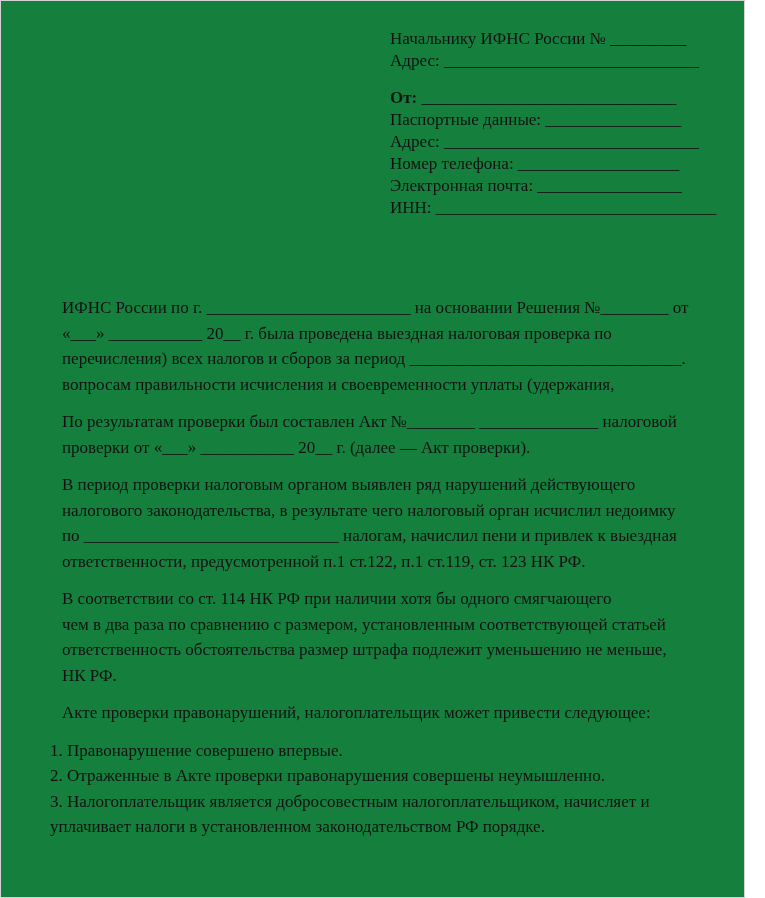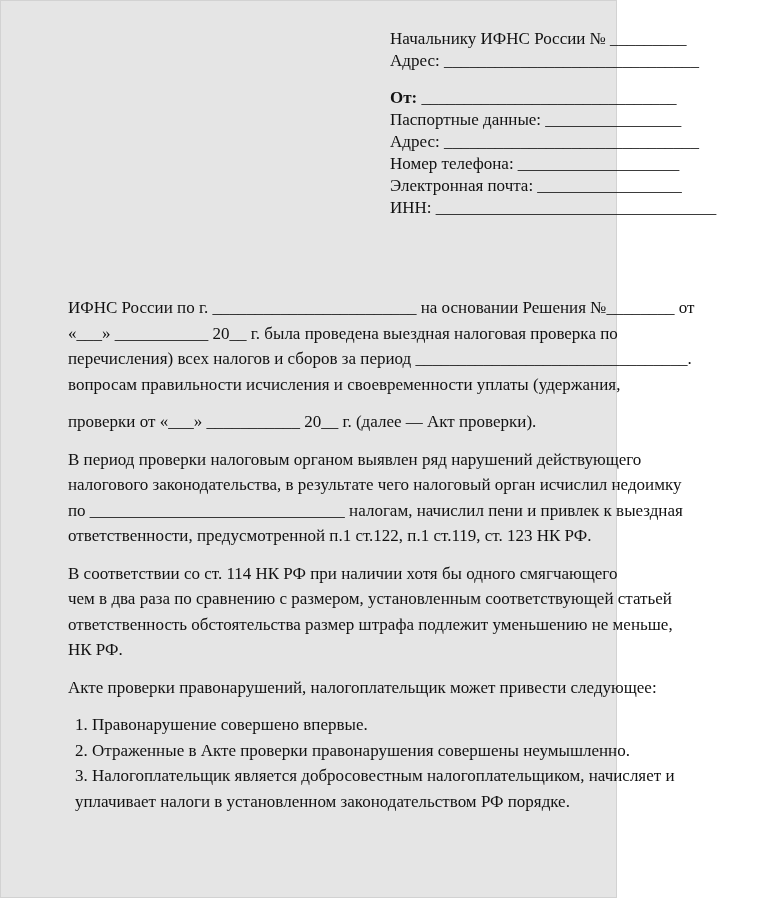--- a/index.html
+++ b/index.html
@@ -4,23 +4,23 @@
   <style>
     html, body { margin: 0; padding: 0; background: #ffffff; }
     body {
       width: 765px; height: 898px; overflow: hidden;
       font-family: "Liberation Serif", "DejaVu Serif", serif;
       color: #111111;
     }
     .page {
       position: relative;
       box-sizing: border-box;
-      width: 617px; height: 898px;
+      width: 745px; height: 898px;
       border: 1px solid #d2d2d2;
-      background: #e5e5e5;
+      background: #15803d;
     }
     .header-block {
       position: absolute;
       left: 389px; top: 27px;
       width: 345px;
       font-size: 17px;
       line-height: 22px;
     }
     .header-block .line { white-space: nowrap; }
     .header-block .gap { height: 15px; }
@@ -33,25 +33,25 @@
       font-size: 17px;
       line-height: 22px;
     }
     .body-text {
       position: absolute;
       left: 49px; top: 294px;
       width: 684px;
       font-size: 17px;
       line-height: 25.5px;
     }
-    .para { margin: 0 0 12px 18px; text-align: justify; }
+    .para { margin: 0 0 12px 12px; text-align: justify; }
     .para .ln { display: block; white-space: nowrap; text-align: left; }
     .justify-line { display: flex; justify-content: space-between; white-space: nowrap; }
     .list { margin: 0; }
-    .list .ln { display: block; white-space: nowrap; margin-left: 25px; }
+    .list .ln { display: block; white-space: nowrap; }
   </style>
 </head>
 <body>
 
 <div class="page">
 
   <div class="header-block">
     <div class="line">Начальнику ИФНС России № _________</div>
     <div class="line">Адрес: ______________________________</div>
     <div class="gap"></div>
@@ -71,20 +71,25 @@
         <span>ИФНС России по г. ________________________</span>
         <span>на основании Решения №________</span>
         <span>от</span>
       </span>
       <span class="ln">«___» ___________ 20__ г. была проведена выездная налоговая проверка по</span>
       <span class="ln">перечисления) всех налогов и сборов за период ________________________________.</span>
       <span class="ln">вопросам правильности исчисления и своевременности уплаты (удержания,</span>
     </p>
 
     <p class="para">
+      <span class="ln justify-line">
+        <span>По результатам проверки был составлен Акт №________</span>
+        <span>______________</span>
+        <span>налоговой</span>
+      </span>
       <span class="ln">проверки от «___» ___________ 20__ г. (далее — Акт проверки).</span>
     </p>
 
     <p class="para">
       <span class="ln">В период проверки налоговым органом выявлен ряд нарушений действующего</span>
       <span class="ln">налогового законодательства, в результате чего налоговый орган исчислил недоимку</span>
       <span class="ln justify-line">
         <span>по ______________________________</span>
         <span>налогам, начислил пени и привлек к выездная</span>
       </span>

